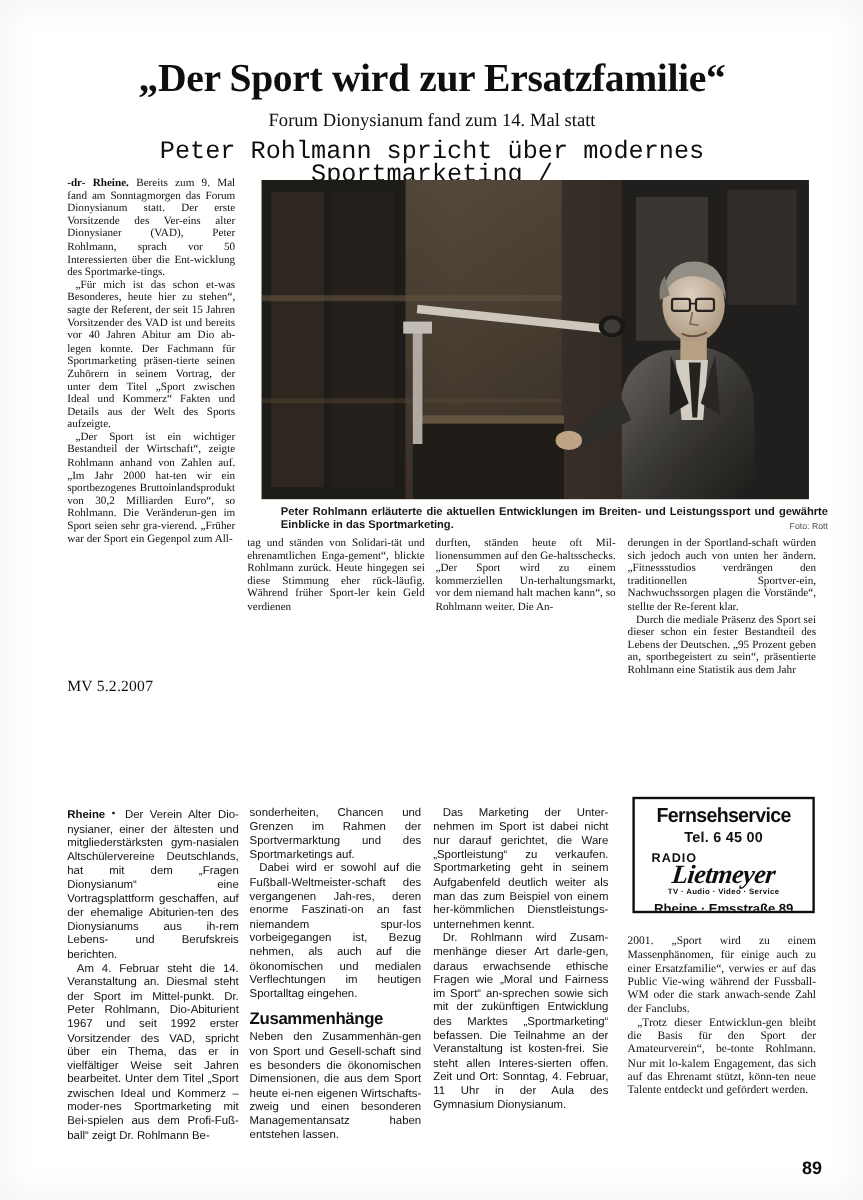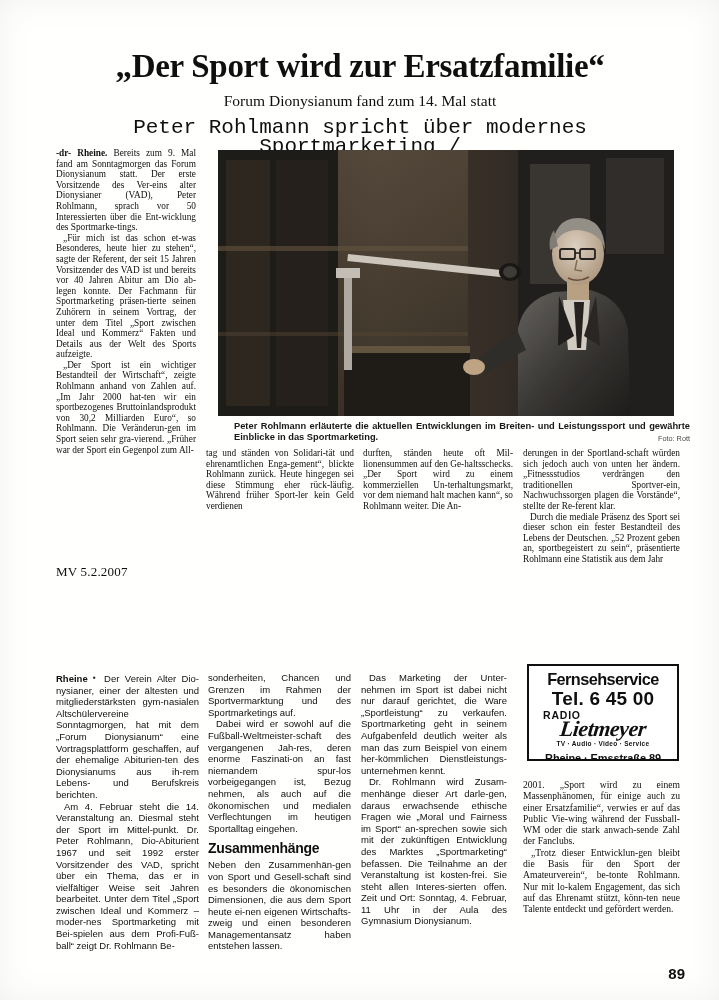--- a/index.html
+++ b/index.html
@@ -121,21 +121,21 @@
     border:2px solid #111;background:#fff;box-sizing:border-box;
     text-align:center;overflow:hidden;
   }
   .ad .l1{
     font-family:"Liberation Sans", sans-serif;font-weight:bold;
     font-size:17px;line-height:19px;letter-spacing:-0.6px;margin-top:4px;
     transform:scaleX(0.96);
   }
   .ad .l2{
     font-family:"Liberation Sans", sans-serif;font-weight:bold;
-    font-size:19px;line-height:17px;letter-spacing:0.2px;margin-top:1px;
+    font-size:12px;line-height:17px;letter-spacing:0.2px;margin-top:1px;
   }
   .ad .l3{
     font-family:"Liberation Sans", sans-serif;font-weight:bold;
     font-size:10.5px;line-height:11px;letter-spacing:0.8px;
     margin-top:3px;text-align:left;padding-left:14px;
   }
   .ad .l4{
     font-family:"Liberation Serif", serif;font-weight:bold;font-style:italic;
     font-size:22px;line-height:22px;letter-spacing:-0.5px;margin-top:-3px;
     transform:skewX(-6deg);
@@ -276,38 +276,38 @@
     <div class="col c2">
       <p class="noind">tag und ständen von Solidari-tät und ehrenamtlichen Enga-gement“, blickte Rohlmann zurück. Heute hingegen sei diese Stimmung eher rück-läufig. Während früher Sport-ler kein Geld verdienen</p>
     </div>
 
     <div class="col c3">
       <p class="noind">durften, ständen heute oft Mil-lionensummen auf den Ge-haltsschecks. „Der Sport wird zu einem kommerziellen Un-terhaltungsmarkt, vor dem niemand halt machen kann“, so Rohlmann weiter. Die An-</p>
     </div>
 
     <div class="col c4">
       <p class="noind">derungen in der Sportland-schaft würden sich jedoch auch von unten her ändern. „Fitnessstudios verdrängen den traditionellen Sportver-ein, Nachwuchssorgen plagen die Vorstände“, stellte der Re-ferent klar.</p>
-      <p>Durch die mediale Präsenz des Sport sei dieser schon ein fester Bestandteil des Lebens der Deutschen. „52 Prozent geben an, sportbegeistert zu sein“, präsentierte Rohlmann eine Statistik aus dem Jahr</p>
+      <p>Durch die mediale Präsenz des Sport sei dieser schon ein fester Bestandteil des Lebens der Deutschen. „95 Prozent geben an, sportbegeistert zu sein“, präsentierte Rohlmann eine Statistik aus dem Jahr</p>
     </div>
   </div>
 
 
   <div class="ad">
     <div class="l1">Fernsehservice</div>
     <div class="l2">Tel. 6 45 00</div>
     <div class="l3">RADIO</div>
     <div class="l4">Lietmeyer</div>
     <div class="l5">TV · Audio · Video · Service</div>
     <div class="l6">Rheine  ·  Emsstraße 89</div>
   </div>
 
   <div class="a2">
 
     <div class="colb b1">
-      <p class="noind"><span class="lead">Rheine</span> <span class="bullet">▪</span> <span>Der Verein Alter Dio-nysianer, einer der ältesten und mitgliederstärksten gym-nasialen Altschülervereine Sonntagmorgen, hat mit dem „Forum Dionysianum“ eine Vortragsplattform geschaffen, auf der ehemalige Abiturien-ten des Dionysianums aus ih-rem Lebens- und Berufskreis berichten.</span></p>
+      <p class="noind"><span class="lead">Rheine</span> <span class="bullet">▪</span> <span>Der Verein Alter Dio-nysianer, einer der ältesten und mitgliederstärksten gym-nasialen Altschülervereine Deutschlands, hat mit dem „Fragen Dionysianum“ eine Vortragsplattform geschaffen, auf der ehemalige Abiturien-ten des Dionysianums aus ih-rem Lebens- und Berufskreis berichten.</span></p>
       <p>Am 4. Februar steht die 14. Veranstaltung an. Diesmal steht der Sport im Mittel-punkt. Dr. Peter Rohlmann, Dio-Abiturient 1967 und seit 1992 erster Vorsitzender des VAD, spricht über ein Thema, das er in vielfältiger Weise seit Jahren bearbeitet. Unter dem Titel „Sport zwischen Ideal und Kommerz – moder-nes Sportmarketing mit Bei-spielen aus dem Profi-Fuß-ball“ zeigt Dr. Rohlmann Be-</p>
     </div>
 
     <div class="colb b2">
       <p class="noind">sonderheiten, Chancen und Grenzen im Rahmen der Sportvermarktung und des Sportmarketings auf.</p>
       <p>Dabei wird er sowohl auf die Fußball-Weltmeister-schaft des vergangenen Jah-res, deren enorme Faszinati-on an fast niemandem spur-los vorbeigegangen ist, Bezug nehmen, als auch auf die ökonomischen und medialen Verflechtungen im heutigen Sportalltag eingehen.</p>
       <div class="subhead">Zusammenhänge</div>
       <p class="noind">Neben den Zusammenhän-gen von Sport und Gesell-schaft sind es besonders die ökonomischen Dimensionen, die aus dem Sport heute ei-nen eigenen Wirtschafts-zweig und einen besonderen Managementansatz haben entstehen lassen.</p>
     </div>
 

